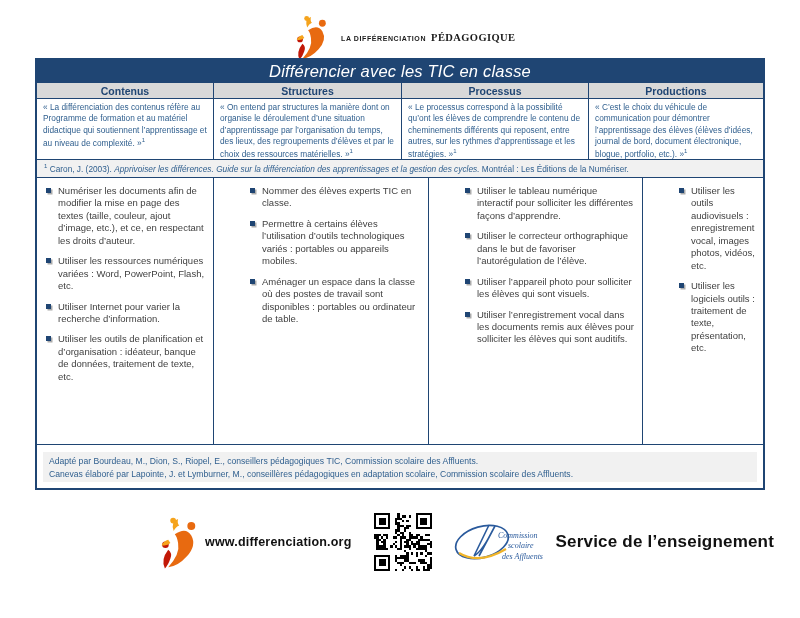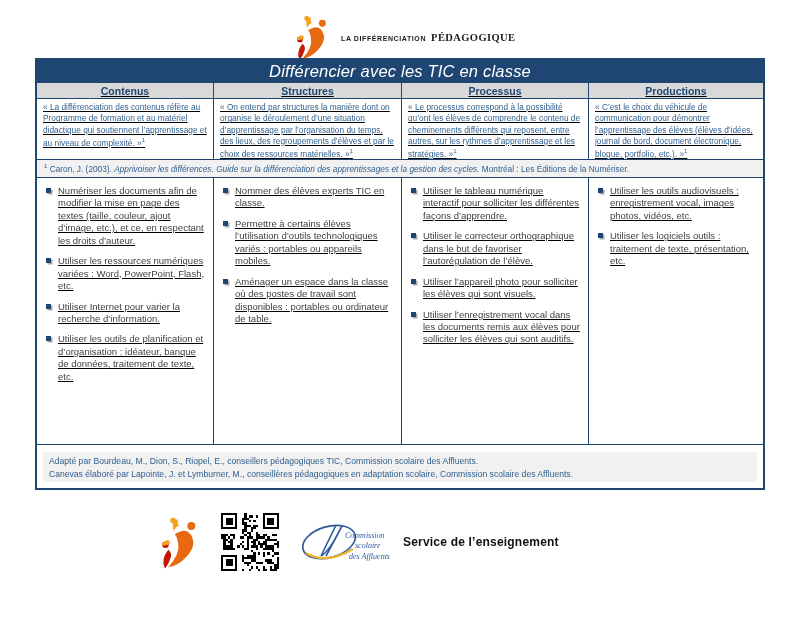--- a/index.html
+++ b/index.html
@@ -19,49 +19,49 @@
   .brand-text{margin-left:12px;display:flex;align-items:baseline;white-space:nowrap;color:#1b1b1b;}
   .brand-small{font-size:7px;font-weight:bold;letter-spacing:.6px;margin-right:5px;}
   .brand-big{font-size:10.5px;font-weight:bold;letter-spacing:.4px;font-family:"Liberation Serif",serif;text-align:right;}
 
   
   .doc-table{position:absolute;left:35px;top:58px;width:730px;height:432px;
              border:2px solid var(--navy);background:#fff;display:grid;
              grid-template-rows:23px 16px 61px 18px 1fr 43px;overflow:hidden;}
   .title-row{background:var(--navy);color:#fff;font-size:16.5px;
              display:flex;align-items:center;justify-content:center;letter-spacing:.2px;font-style:italic;}
-  .grid-row{display:grid;grid-template-columns:177px 188px 187px 1fr;text-decoration:underline;}
+  .grid-row{display:grid;grid-template-columns:177px 188px 187px 1fr;}
   .vline{border-right:1px solid var(--navy);}
   .head-row{background:var(--header_gray);border-bottom:1px solid var(--navy);}
   .head-cell{display:flex;align-items:center;justify-content:center;
              color:var(--navy);font-weight:bold;font-size:10.5px;}
   .quote-row{border-bottom:1px solid var(--navy);}
   .quote-cell{padding:3px 5px 2px 6px;font-size:8.3px;line-height:1.36;color:var(--quote_blue);}
   .quote-cell sup{font-size:6px;}
   .footnote-row{background:var(--band_gray);border-bottom:1px solid var(--navy);
                 padding:3px 7px;font-size:8.3px;color:var(--quote_blue);white-space:nowrap;overflow:hidden;}
   .footnote-row sup{font-size:6px;}
-  .content-row{border-bottom:1px solid var(--navy);}
+  .content-row{border-bottom:1px solid var(--navy);gap:27px;}
   .content-cell{padding:7px 7px 6px 8px;}
   .bullet-item{display:flex;margin-bottom:8px;font-size:9.5px;line-height:1.31;color:var(--body_text);}
   .sq{display:inline-block;width:5px;height:5px;background:var(--navy);
       box-shadow:1.5px 1.5px 0 #ababab;flex-shrink:0;margin:3px 7px 0 1px;}
   .credit-row{padding:7px 6px 6px 6px;}
   .credit-band{background:var(--band_gray);height:100%;padding:3px 6px;
                font-size:8.6px;line-height:1.55;color:var(--quote_blue);white-space:nowrap;overflow:hidden;}
 
   
   .page-footer{position:absolute;left:155px;top:506px;height:72px;
                display:flex;align-items:center;}
   .footer-logo{width:44px;height:54px;}
   .site-text{font-size:12.5px;font-weight:bold;color:#111;margin-left:6px;letter-spacing:.2px;}
   .qr-box{width:58px;height:58px;margin-left:22px;}
   .qr-box svg{width:100%;height:100%;}
   .csa-logo{width:92px;height:58px;margin-left:20px;}
-  .service-text{font-size:12px;font-weight:bold;color:#111;margin-left:12px;letter-spacing:.2px;}
+  .service-text{font-size:17px;font-weight:bold;color:#111;margin-left:12px;letter-spacing:.2px;}
   .csa-text{font-family:"Liberation Serif",serif;font-style:italic;fill:var(--csa_blue);}
 </style>
 </head>
 <body>
 
 <header class="brand">
   <svg viewBox="0 0 40 48" aria-hidden="true">
     <g id="flame-people">
       <circle fill="#C21807" cx="9.5" cy="26.5" r="3"></circle>
       <path fill="#C21807" d="M12 31 q-7 9 -3 17 q3 -3 5 -9 q2 -5 -2 -8z"></path>
@@ -173,20 +173,21 @@
       <div>Adapté par Bourdeau, M., Dion, S., Riopel, E., conseillers pédagogiques TIC, Commission scolaire des Affluents.</div>
       <div>Canevas élaboré par Lapointe, J. et Lymburner, M., conseillères pédagogiques en adaptation scolaire, Commission scolaire des Affluents.</div>
     </div>
   </div>
 </div>
 
 <footer class="page-footer">
   <svg class="footer-logo" viewBox="0 0 40 48" aria-hidden="true">
     <use href="#flame-people"></use>
   </svg>
+  <span class="site-text">www.differenciation.org</span>
 
   <div class="qr-box">
     <svg id="qr-svg" viewBox="0 0 25 25" shape-rendering="crispEdges" fill="#000">
         <rect x="10" y="0" width="1" height="1"></rect>
         <rect x="10" y="1" width="1" height="1"></rect>
         <rect x="12" y="1" width="1" height="1"></rect>
         <rect x="13" y="1" width="1" height="1"></rect>
         <rect x="15" y="1" width="1" height="1"></rect>
         <rect x="9" y="2" width="1" height="1"></rect>
         <rect x="10" y="2" width="1" height="1"></rect>

